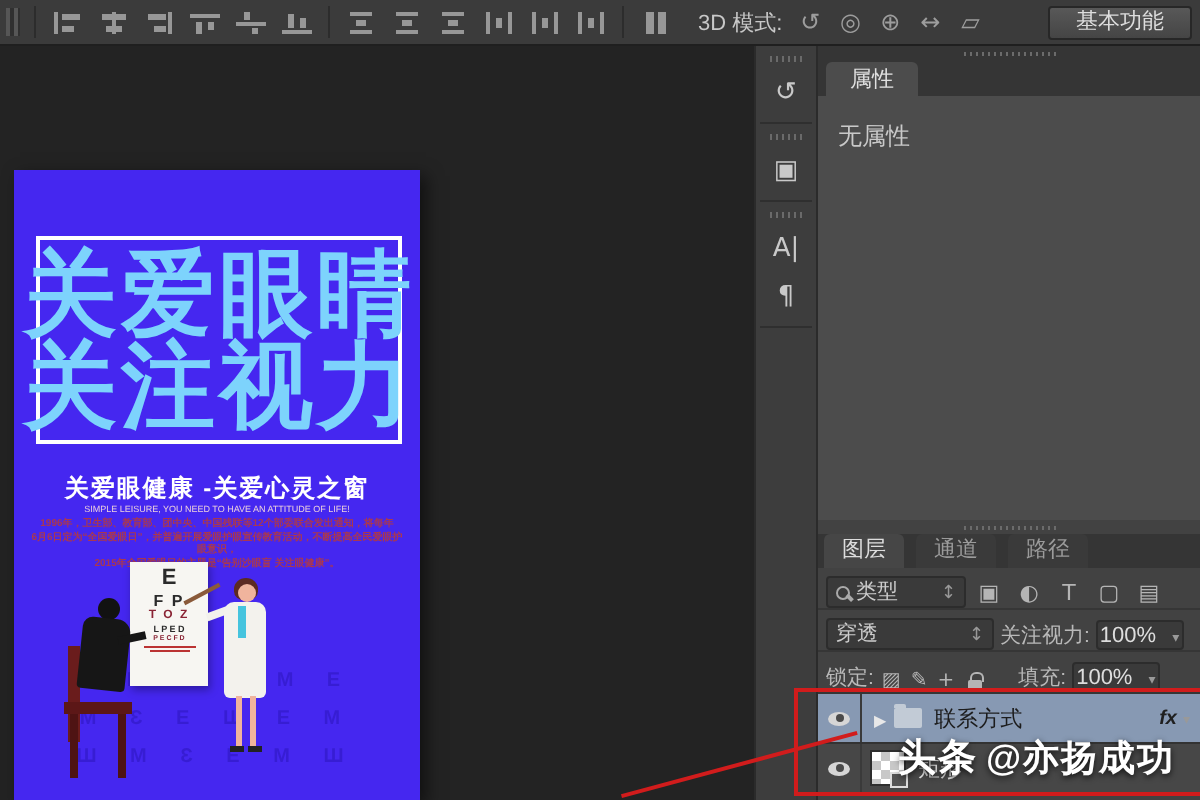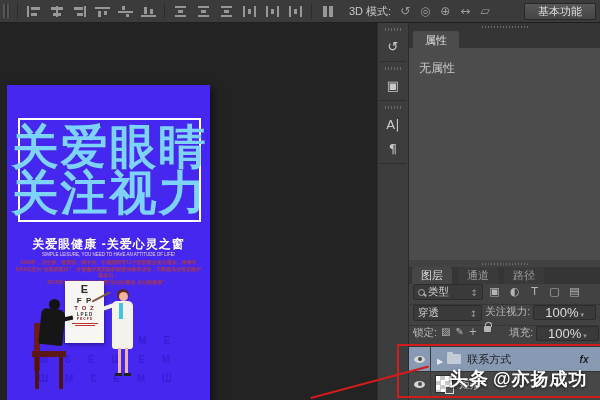--- a/index.html
+++ b/index.html
@@ -81,33 +81,33 @@
 .props-panel{position:absolute;left:0;top:0;width:191px;height:237px;background:#353535;display:flex;flex-direction:column}
 .ptabbar{height:18px;background:#353535;padding-left:4px}
 .ptab{display:inline-block;height:18px;line-height:18px;padding:0 12px;background:#4c4c4c;color:#e0e0e0;
 font-size:11px;border-radius:3px 3px 0 0}
 .pcontent{flex:1;background:#4c4c4c;color:#c9c9c9;font-size:12px;padding:12px 10px}
 
 .layers-panel{position:absolute;left:0;top:237px;width:191px;height:140px;background:#424242}
 .ltabs{height:17px;background:#353535;padding-left:3px;display:flex;gap:6px}
 .ltab{height:17px;line-height:17px;padding:0 9px;font-size:11px;color:#9b9b9b;background:#3a3a3a;border-radius:3px 3px 0 0}
 .ltab.active{background:#464646;color:#ddd}
-.lrow{display:flex;align-items:flex-start;height:21px;padding:0 4px;border-bottom:1px solid #363636;gap:3px}
+.lrow{display:flex;align-items:flex-end;height:21px;padding:0 4px;border-bottom:1px solid #363636;gap:3px}
 .combo{display:inline-flex;align-items:center;background:#3a3a3a;border:1px solid #2c2c2c;border-radius:2px;
 height:16px;color:#ccc;font-size:10.5px;padding:0 4px;gap:3px}
 .combo.w70{width:70px}.combo.w86{width:84px}
 .updown::before{content:"↕";color:#999;font-size:9px;font-family:"DejaVu Sans",sans-serif}
 .updown{margin-left:auto}
 .mag{width:7px;height:7px;border:1.5px solid #aaa;border-radius:50%;position:relative;flex:none}
 .mag::after{content:"";position:absolute;width:4px;height:1.5px;background:#aaa;transform:rotate(45deg);right:-3px;bottom:-1px}
 .fic{width:17px;height:15px;display:inline-flex;align-items:center;justify-content:center;color:#b5b5b5;
 font-size:11px;font-family:"DejaVu Sans",sans-serif}
 .lbl{color:#b9b9b9;font-size:10.5px;white-space:nowrap}
 .valbox{display:inline-flex;align-items:center;background:#3a3a3a;border:1px solid #2c2c2c;border-radius:2px;
-height:15px;padding:0 11px;color:#ddd;font-size:13px;gap:2px}
+height:15px;padding:0 1px;color:#ddd;font-size:11px;gap:8px}
 .dd::before{content:"▾";font-size:7px;color:#999;font-family:"DejaVu Sans",sans-serif}
 .lkic{color:#b5b5b5;font-size:10px;margin:0 1px;font-family:"DejaVu Sans",sans-serif}
 .padlock{width:7px;height:6px;background:#b5b5b5;border-radius:1px;position:relative;margin:0 3px;flex:none}
 .padlock::before{content:"";position:absolute;left:1px;top:-4px;width:5px;height:4px;border:1.5px solid #b5b5b5;
 border-bottom:none;border-radius:3px 3px 0 0}
 .layer-row{height:25px;display:flex;align-items:center;border-bottom:1px solid #333;background:#474747}
 .layer-row.selected{background:#8799b3}
 .eyecell{width:22px;align-self:stretch;display:flex;align-items:center;justify-content:center;border-right:1px solid #3a3a3a;flex:none}
 .eye{width:11px;height:7px;border-radius:50%;background:#d6d6d6;position:relative}
 .eye::after{content:"";position:absolute;left:3.5px;top:1.5px;width:4px;height:4px;border-radius:50%;background:#4a4a4a}

